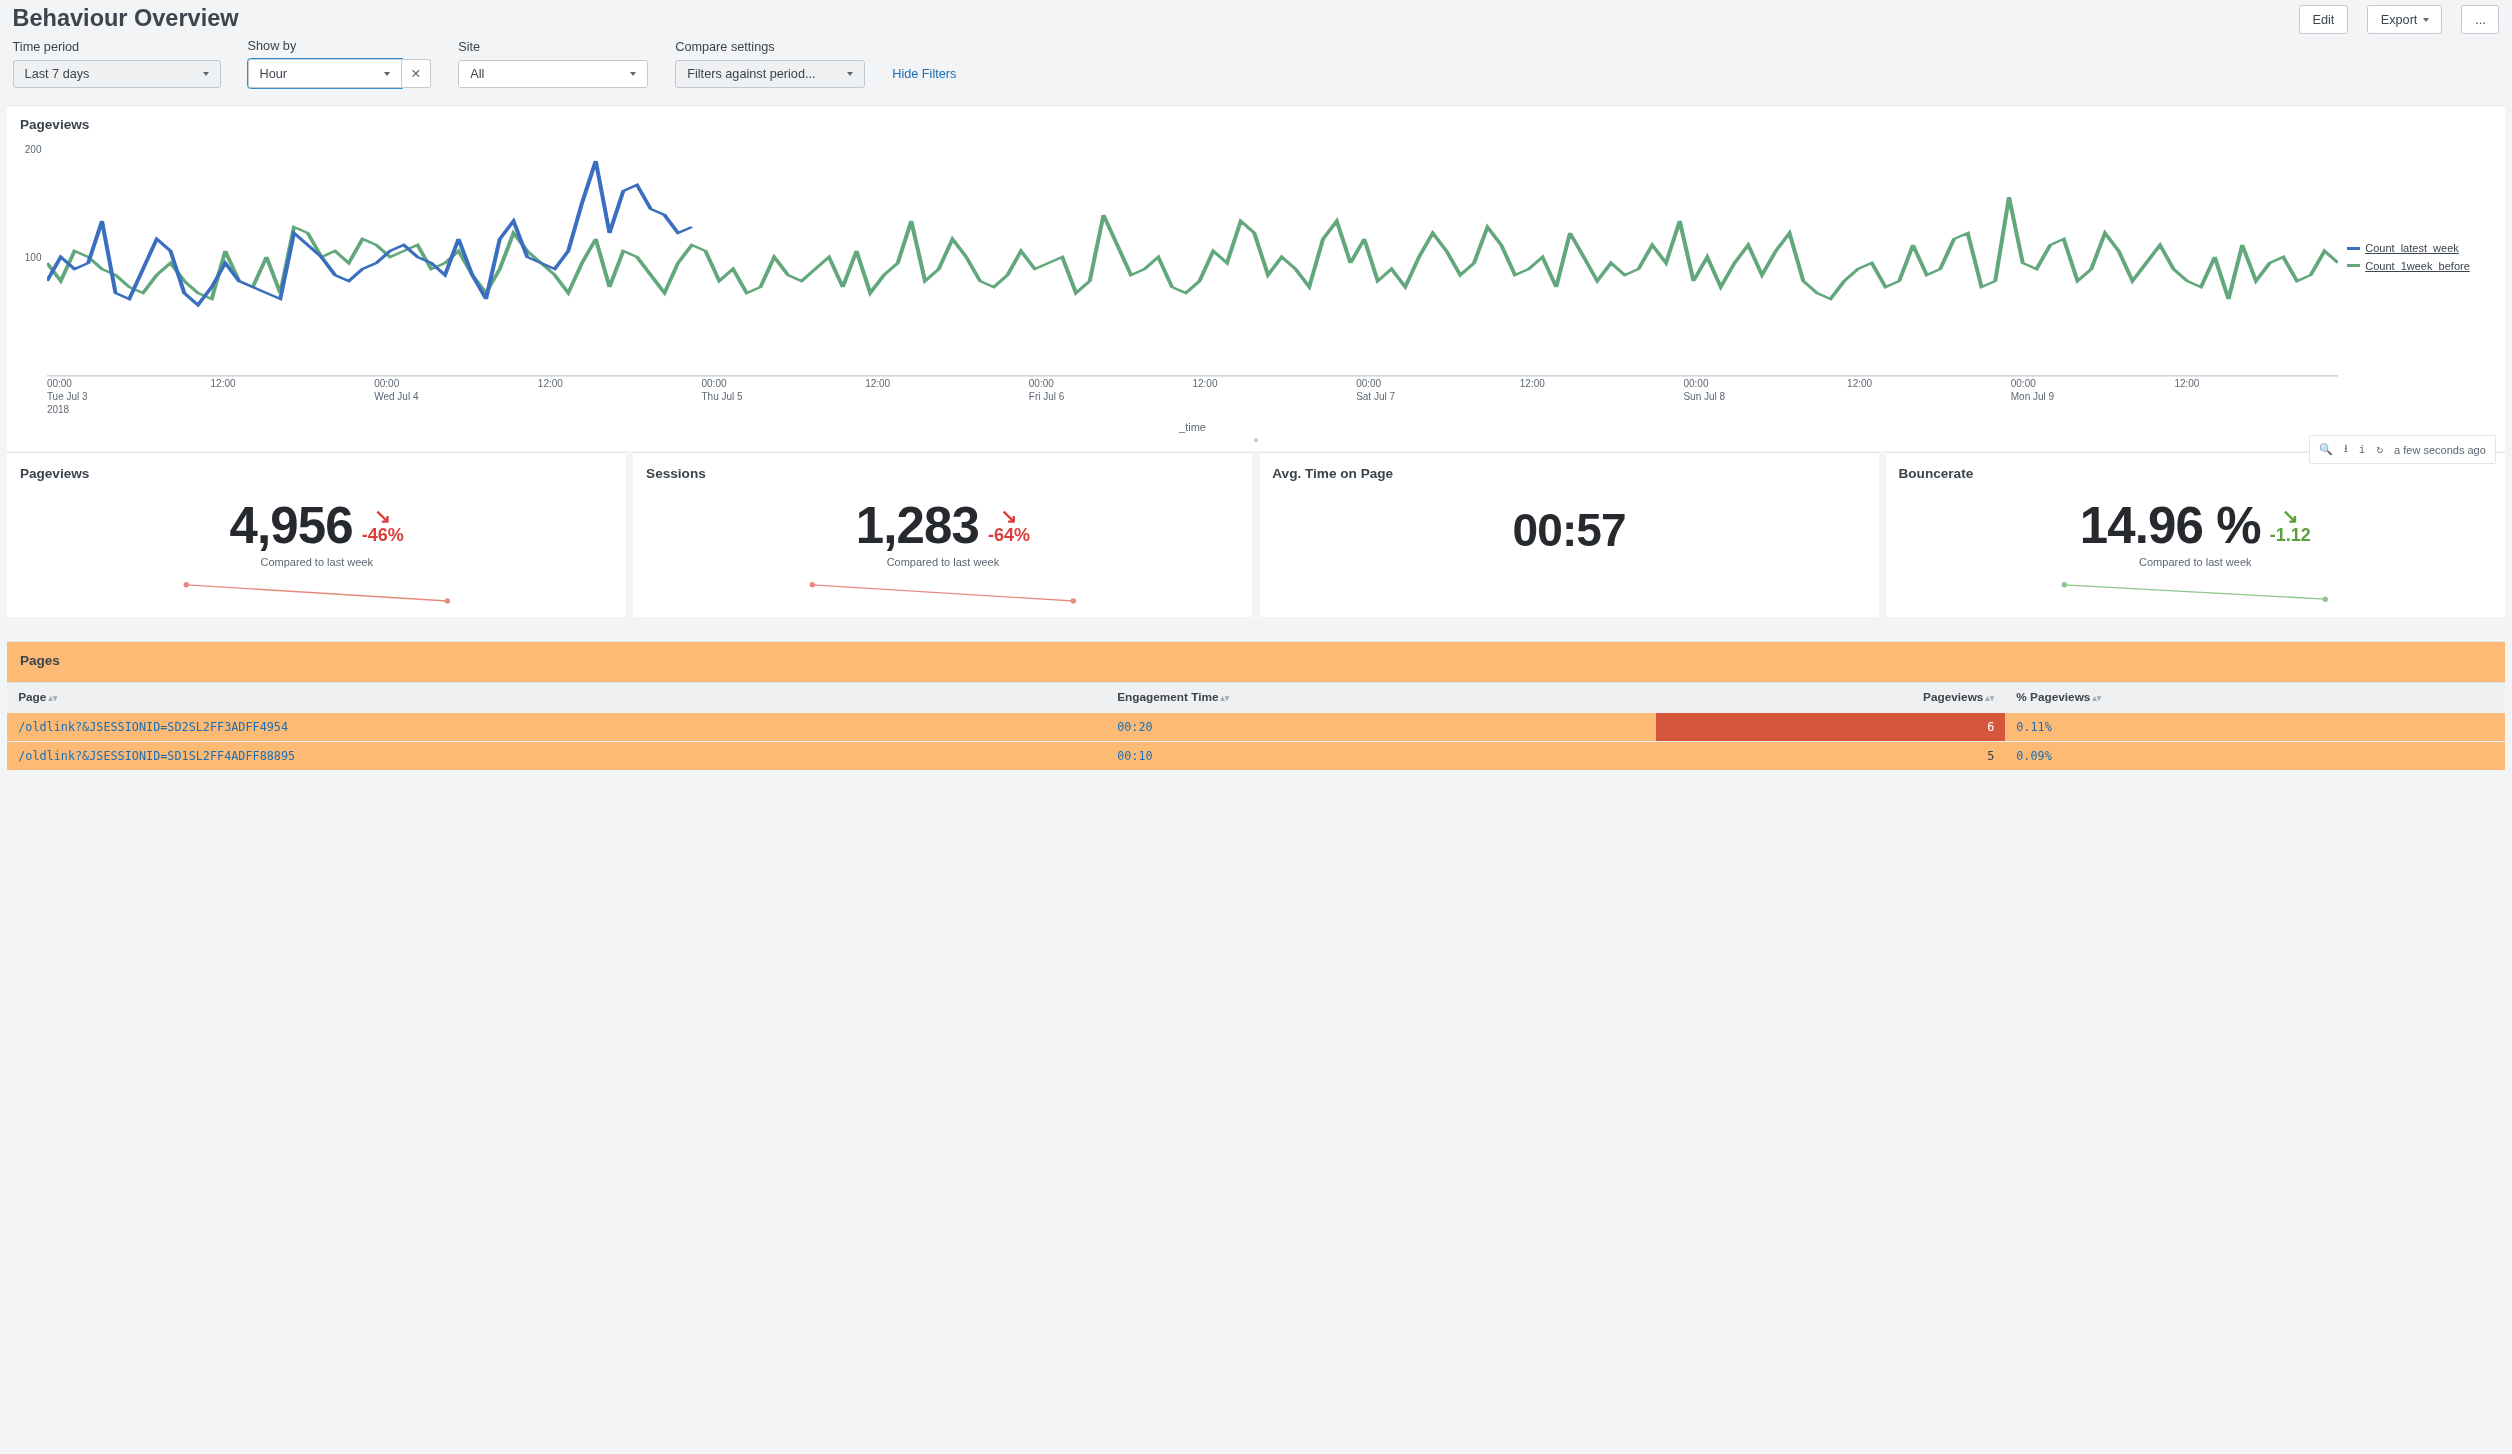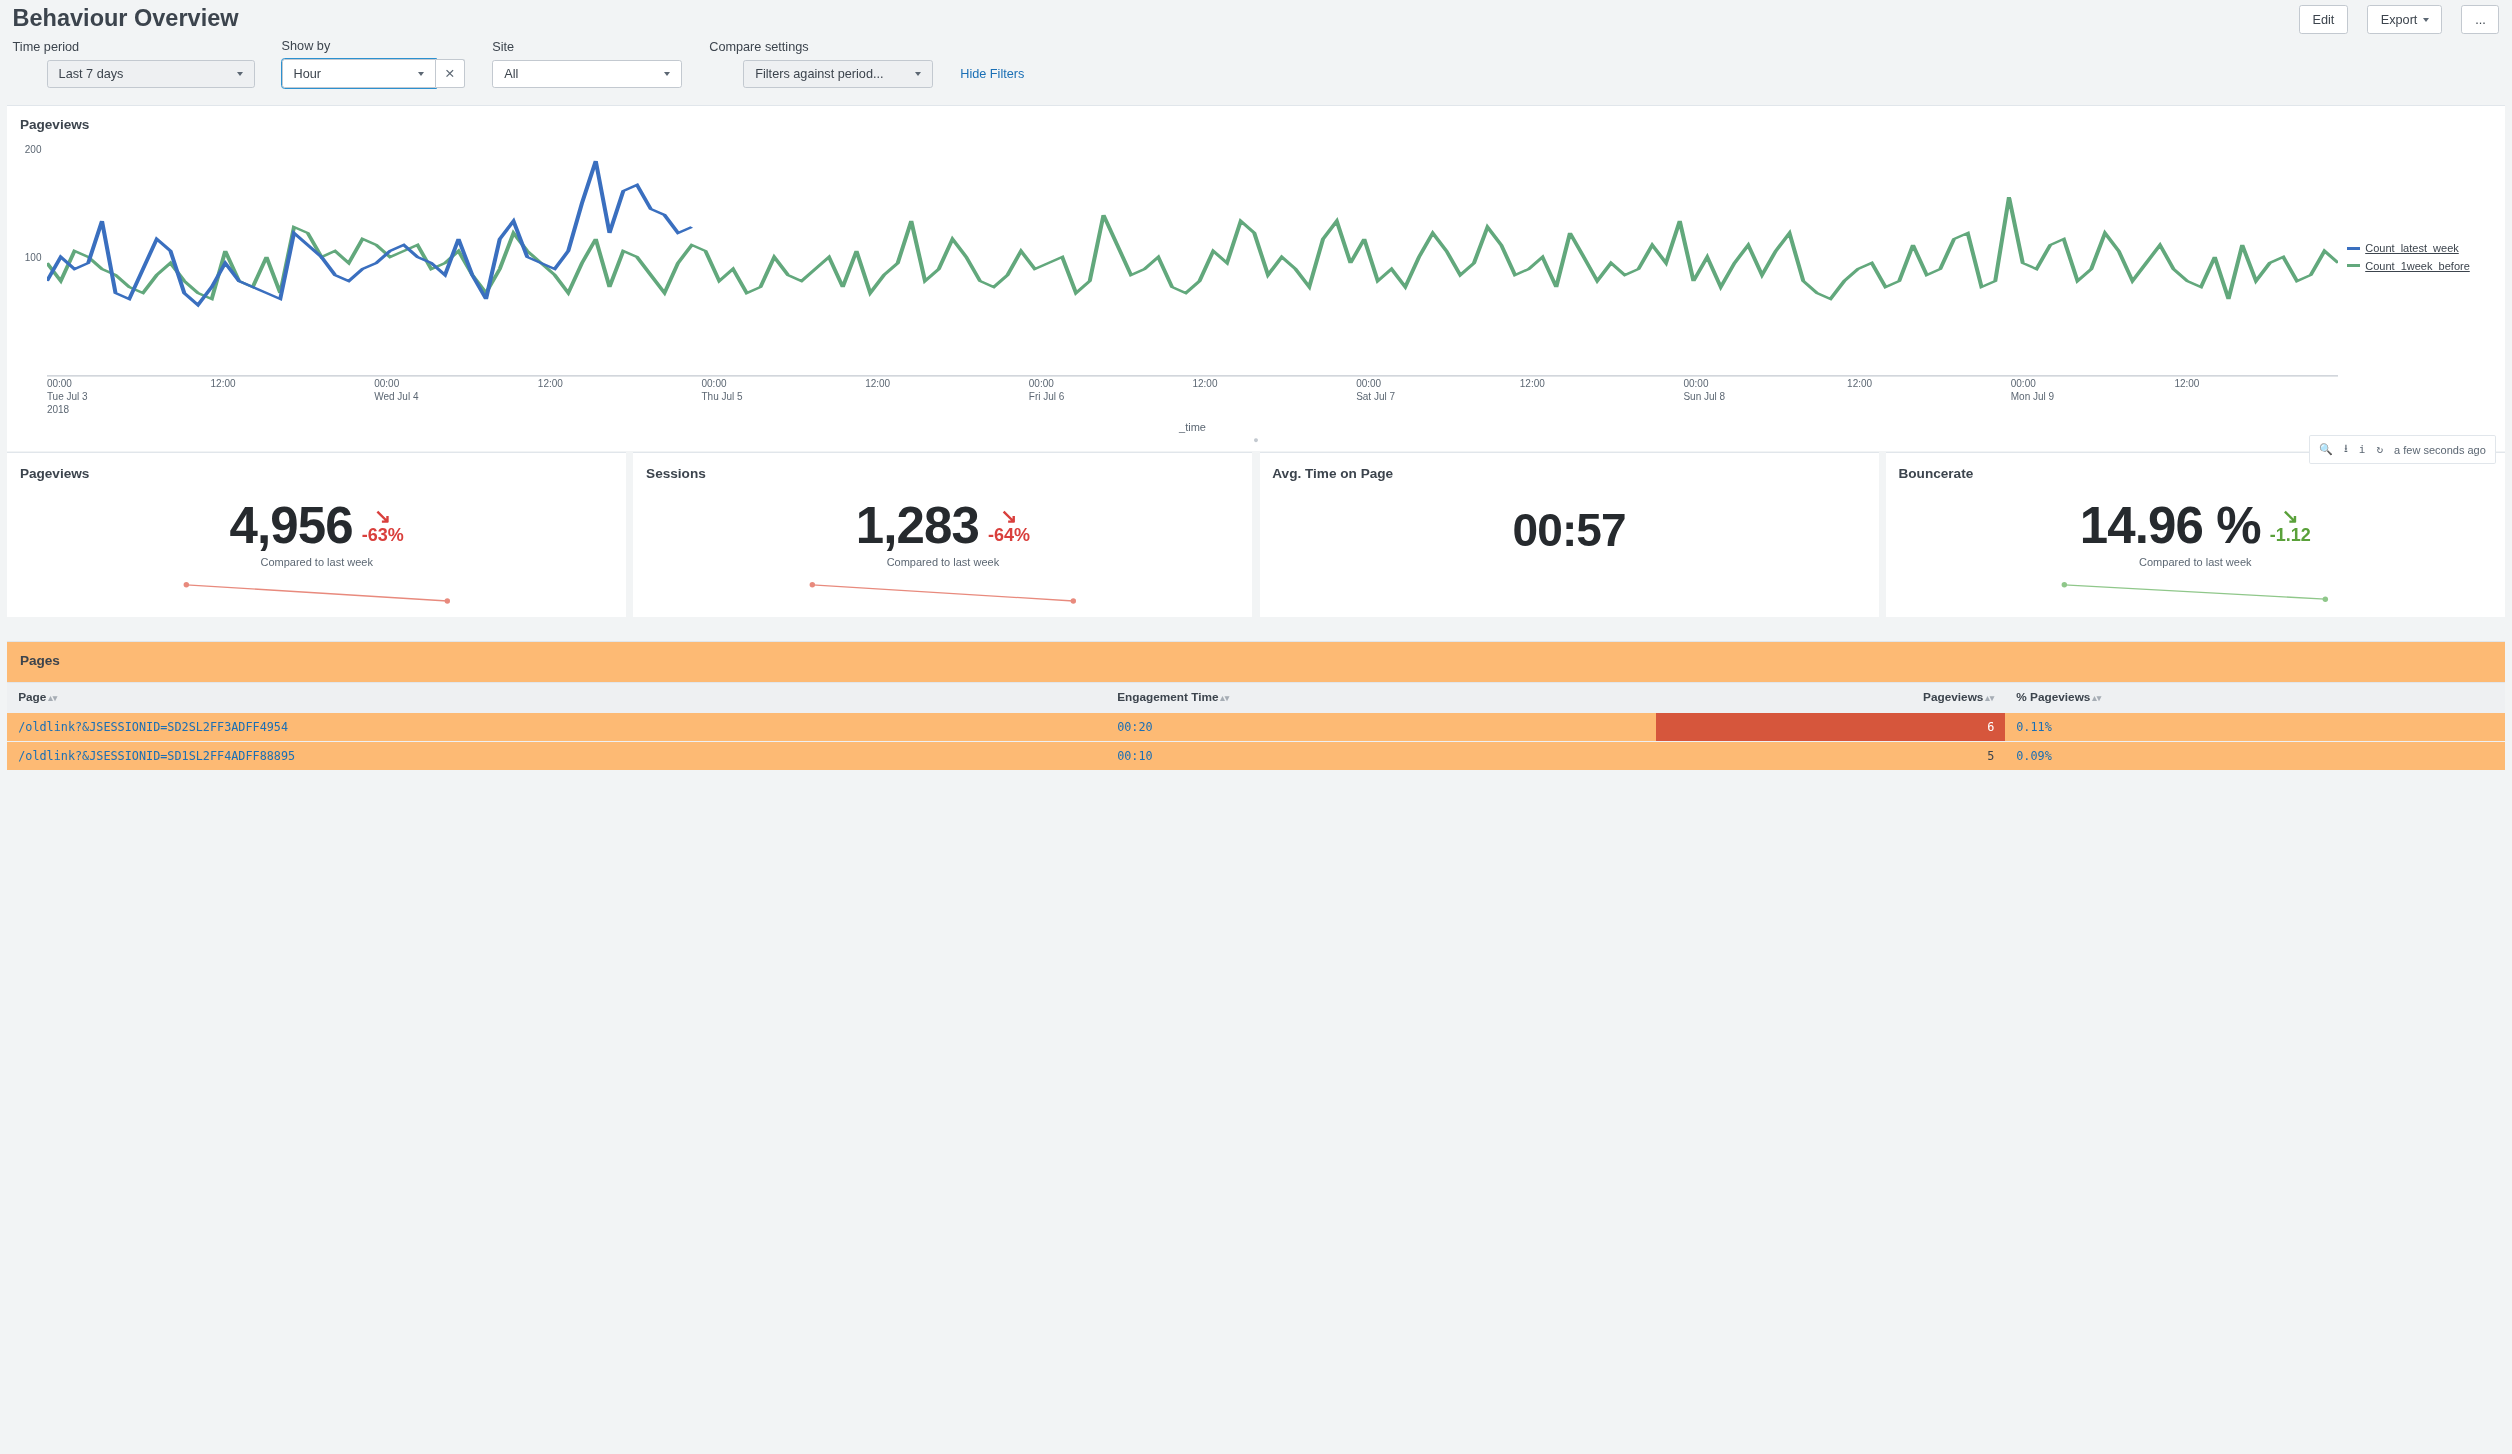--- a/index.html
+++ b/index.html
@@ -8,21 +8,21 @@
   .header { display: flex; align-items: flex-start; justify-content: space-between; padding: 5.4px 5.4px 0 5.4px; }
   h1.title { font-size: 23.5px; font-weight: 600; color: #3c444d; }
   .header-actions { display: flex; gap: 19px; }
   .btn { background: #fff; border: 0.9px solid #c3c9d0; border-radius: 2.7px; padding: 6.3px 12.7px; font-size: 12.7px; color: #3c444d; cursor: pointer; display: inline-flex; align-items: center; gap: 5.4px; }
   .caret { display:inline-block; width:0; height:0; border-left:3.6px solid transparent; border-right:3.6px solid transparent; border-top:4.5px solid #5c6773; }
   .filters { display: flex; gap: 27px; padding: 5.4px 5.4px 16.3px 5.4px; align-items: flex-end; flex-wrap: wrap; }
   .fgroup { display: flex; flex-direction: column; gap: 3.6px; }
   .fgroup > label { font-size: 12.7px; color: #3c444d; padding-bottom: 1.8px; }
   .select { display:flex; align-items:center; }
   .sel-input { background:#fff; border:0.9px solid #c3c9d0; border-radius:2.7px; padding:6.3px 11px; min-width: 181px; display:flex; justify-content:space-between; align-items:center; font-size:12.7px; cursor:pointer; }
-  .sel-input.gray { background:#eef0f2;margin-left:34px; }
+  .sel-input.gray { background:#eef0f2; }
   .sel-input.focus { outline: 1.8px solid #2c91d0; outline-offset: 0.9px; }
   .sel-x { border:0.9px solid #c3c9d0; border-left:none; border-radius:0 2.7px 2.7px 0; padding:6.3px 9px; background:#fff; cursor:pointer; font-size:12.7px; color:#5c6773;}
   .link { color:#1a6fb5; font-size:12.7px; cursor:pointer; padding-bottom:7.2px;}
   .panel { background:#fff; border-top:0.9px solid #e1e6eb; padding: 11px 12.7px 5.4px 12.7px; position:relative; }
   .panel-title { font-size:13.6px; font-weight:700; color:#3c444d; margin-bottom: 5.4px;}
   .chart-area { position:relative; height: 240px; display:flex;text-decoration:underline; }
   .chart-y { width:27px; position:relative; font-size:10px; color:#5c6773;}
   .chart-y span { position:absolute; right:5.4px; transform: translateY(-50%);}
   .chart-plot { flex:1; position:relative; }
   .chart-plot svg { width:100%; height:100%; display:block;}
@@ -163,21 +163,21 @@
     <div class="page-dots">●</div>
   </div>
 
   <div class="kpi-grid">
     <div class="kpi">
       <div class="panel-title">Pageviews</div>
       <div class="val-row">
         <span class="big">4,956</span>
         <span class="delta red">
           <span class="arrow-dn">↘</span>
-          <span class="delta-val">-63%</span>
+          <span class="delta-val">-46%</span>
         </span>
       </div>
       <div class="sub">Compared to last week</div>
       <svg class="spark" viewBox="0 0 300 40">
         <polyline points="5,12 295,30" fill="none" stroke="#e88a7d" stroke-width="1.5"></polyline>
         <circle cx="5" cy="12" r="3" fill="#e88a7d"></circle>
           <circle cx="295" cy="30" r="3" fill="#e88a7d"></circle>
       </svg>
     </div>
 

